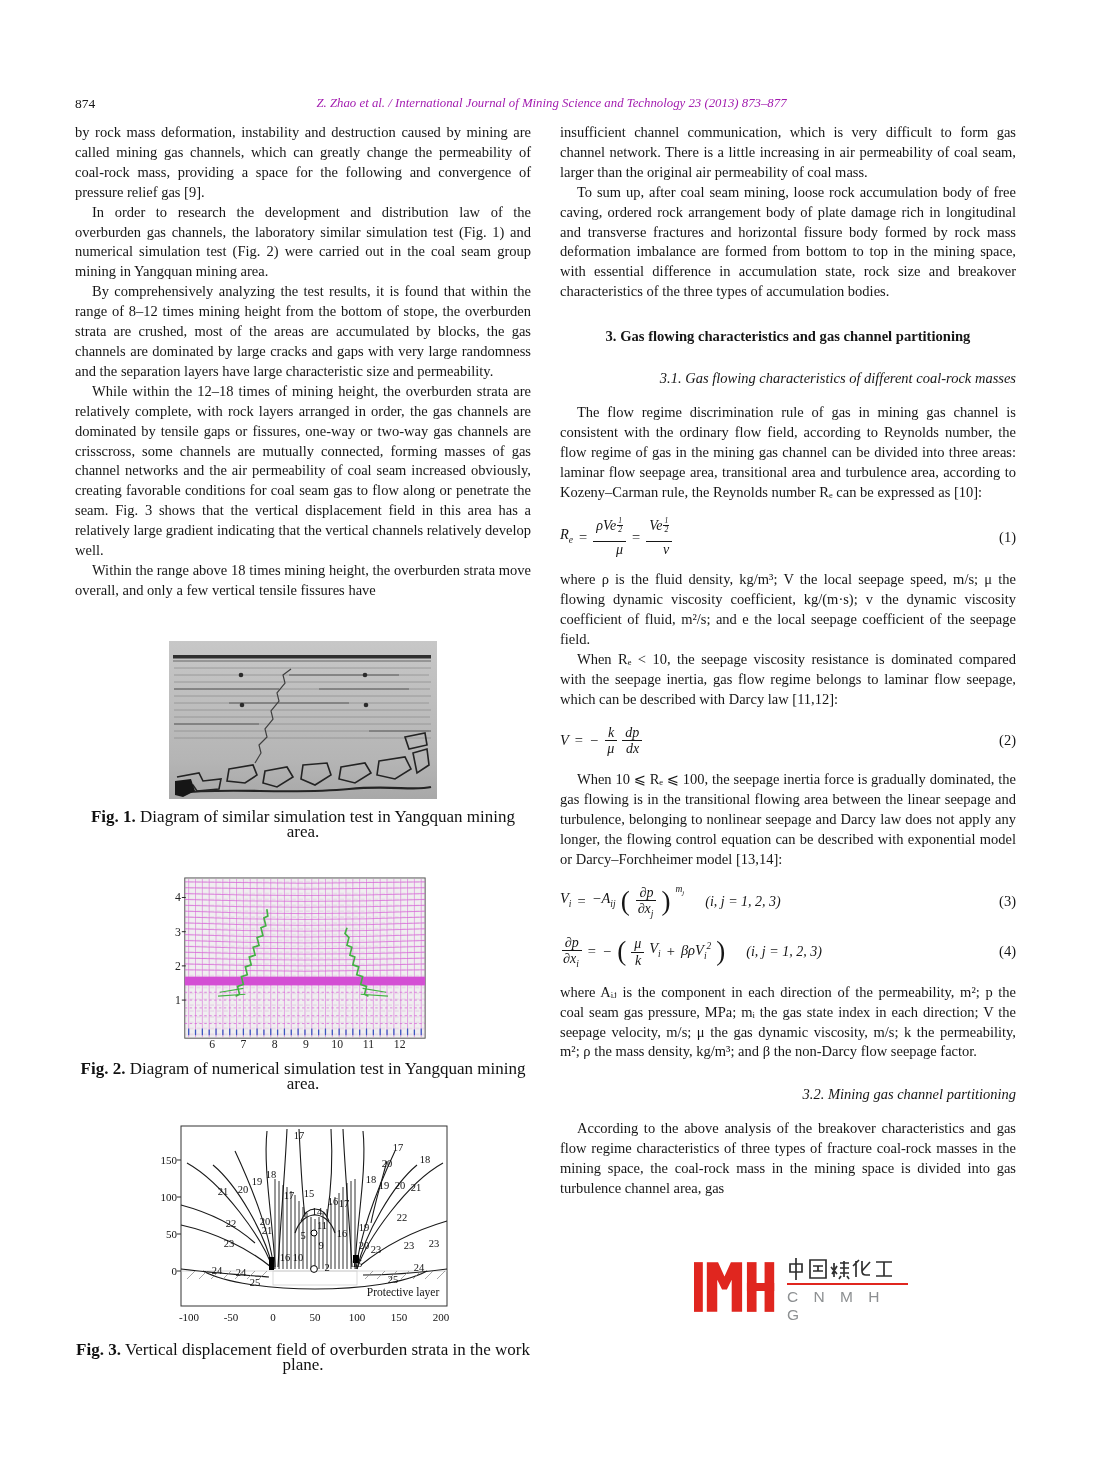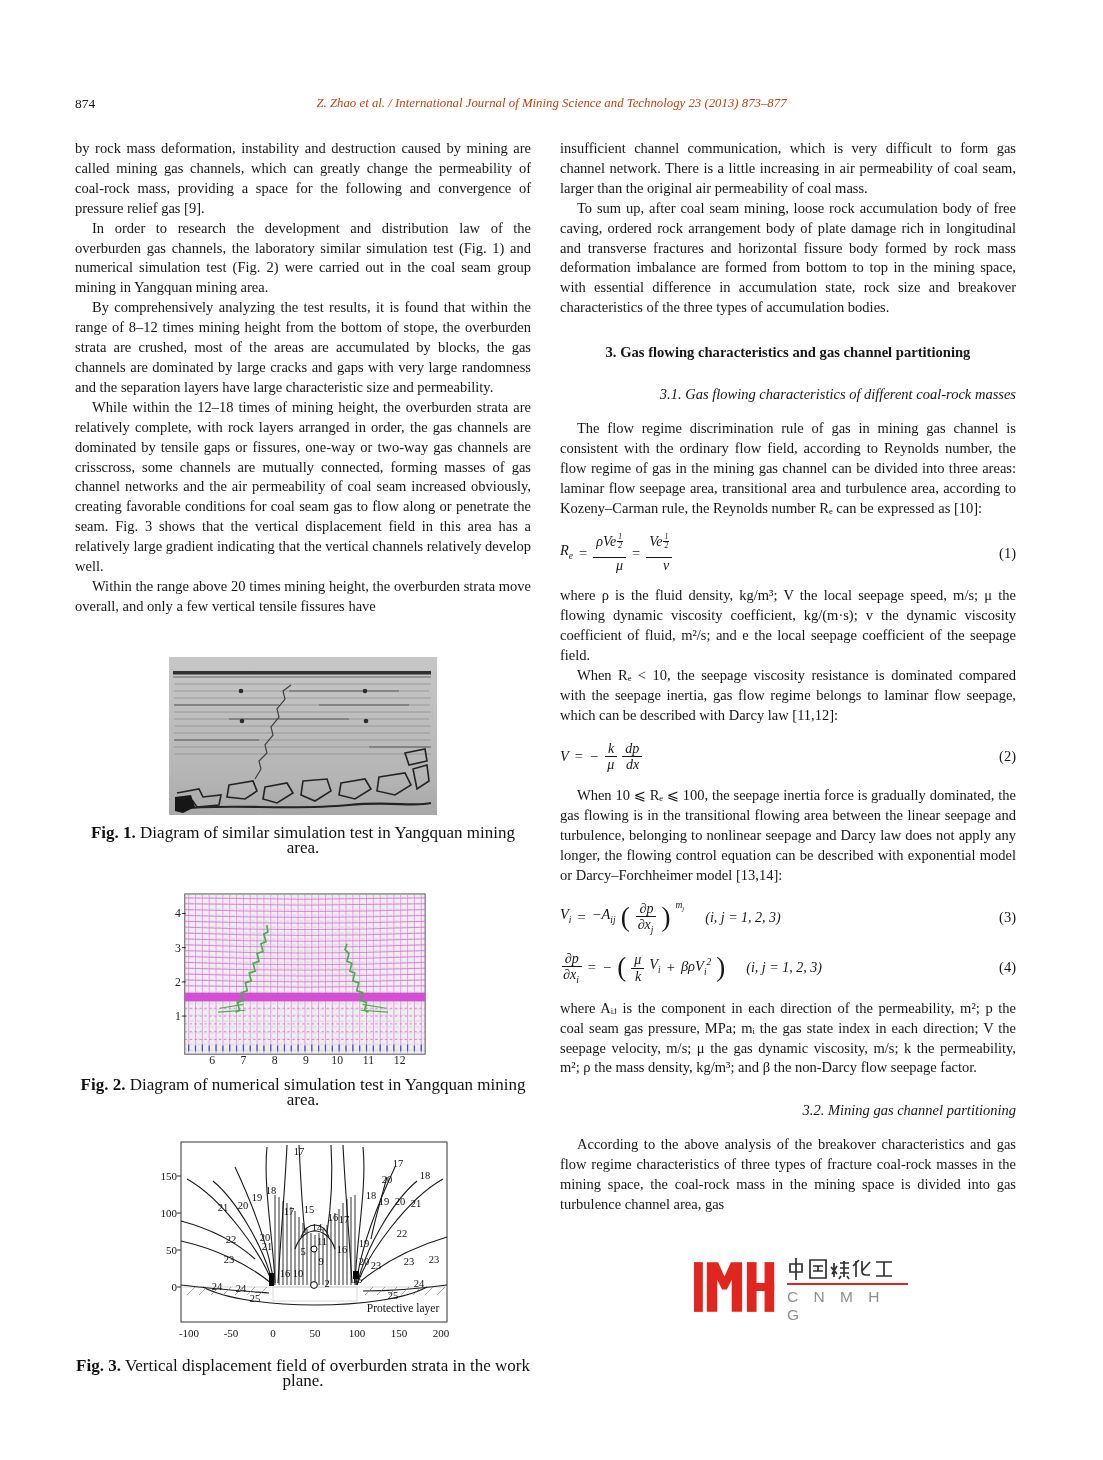--- a/index.html
+++ b/index.html
@@ -1,23 +1,23 @@
 <!DOCTYPE html>
 <html><head>
 <meta charset="utf-8">
 <style>
   html,body{margin:0;padding:0;background:#888;}
   .page{position:relative;width:1103px;height:1460px;background:#ffffff;overflow:hidden;
         font-family:"Liberation Serif","DejaVu Serif",serif;color:#161616;}
   
   .pagenum{position:absolute;left:75px;top:96px;font-size:13.5px;}
   .running-title{position:absolute;left:0;right:0;top:96px;text-align:center;
-                 font-size:12.8px;font-style:italic;color:#c2410c;}
+                 font-size:12.8px;font-style:italic;color:#a21caf;}
   
-  .col{position:absolute;top:139px;width:456px;text-align:justify;
+  .col{position:absolute;top:123px;width:456px;text-align:justify;
        font-size:14.5px;line-height:19.9px;}
   .col-left{left:75px;}
   .col-right{left:560px;}
   p{margin:0;}
   p.ind{text-indent:17px;}
   h2.sec{font-size:14.6px;font-weight:bold;margin:25px 0 0 0;text-align:center;line-height:19px;}
   h3.subsec{font-size:14.5px;font-weight:normal;font-style:italic;margin:23px 0 15px 0;
             text-align:right;line-height:19px;}
   
   figure{margin:0;text-align:center;}
@@ -58,21 +58,21 @@
 <div class="page">
 
   <div class="pagenum">874</div>
   <div class="running-title">Z. Zhao et al. / International Journal of Mining Science and Technology 23 (2013) 873–877</div>
 
   <div class="col col-left">
     <p>by rock mass deformation, instability and destruction caused by mining are called mining gas channels, which can greatly change the permeability of coal-rock mass, providing a space for the following and convergence of pressure relief gas [9].</p>
     <p class="ind">In order to research the development and distribution law of the overburden gas channels, the laboratory similar simulation test (Fig. 1) and numerical simulation test (Fig. 2) were carried out in the coal seam group mining in Yangquan mining area.</p>
     <p class="ind">By comprehensively analyzing the test results, it is found that within the range of 8–12 times mining height from the bottom of stope, the overburden strata are crushed, most of the areas are accumulated by blocks, the gas channels are dominated by large cracks and gaps with very large randomness and the separation layers have large characteristic size and permeability.</p>
     <p class="ind">While within the 12–18 times of mining height, the overburden strata are relatively complete, with rock layers arranged in order, the gas channels are dominated by tensile gaps or fissures, one-way or two-way gas channels are crisscross, some channels are mutually connected, forming masses of gas channel networks and the air permeability of coal seam increased obviously, creating favorable conditions for coal seam gas to flow along or penetrate the seam. Fig. 3 shows that the vertical displacement field in this area has a relatively large gradient indicating that the vertical channels relatively develop well.</p>
-    <p class="ind">Within the range above 20 times mining height, the overburden strata move overall, and only a few vertical tensile fissures have</p>
+    <p class="ind">Within the range above 18 times mining height, the overburden strata move overall, and only a few vertical tensile fissures have</p>
 
     <figure class="fig1-wrap">
       <svg width="268" height="158" viewBox="0 0 268 158">
         <defs>
           <linearGradient id="f1bg" x1="0" y1="0" x2="0" y2="1">
             <stop offset="0" stop-color="#c7c7c7"></stop>
               <stop offset="0.75" stop-color="#b5b5b5"></stop>
               <stop offset="1" stop-color="#a8a8a8"></stop>
           </linearGradient>
         </defs>

